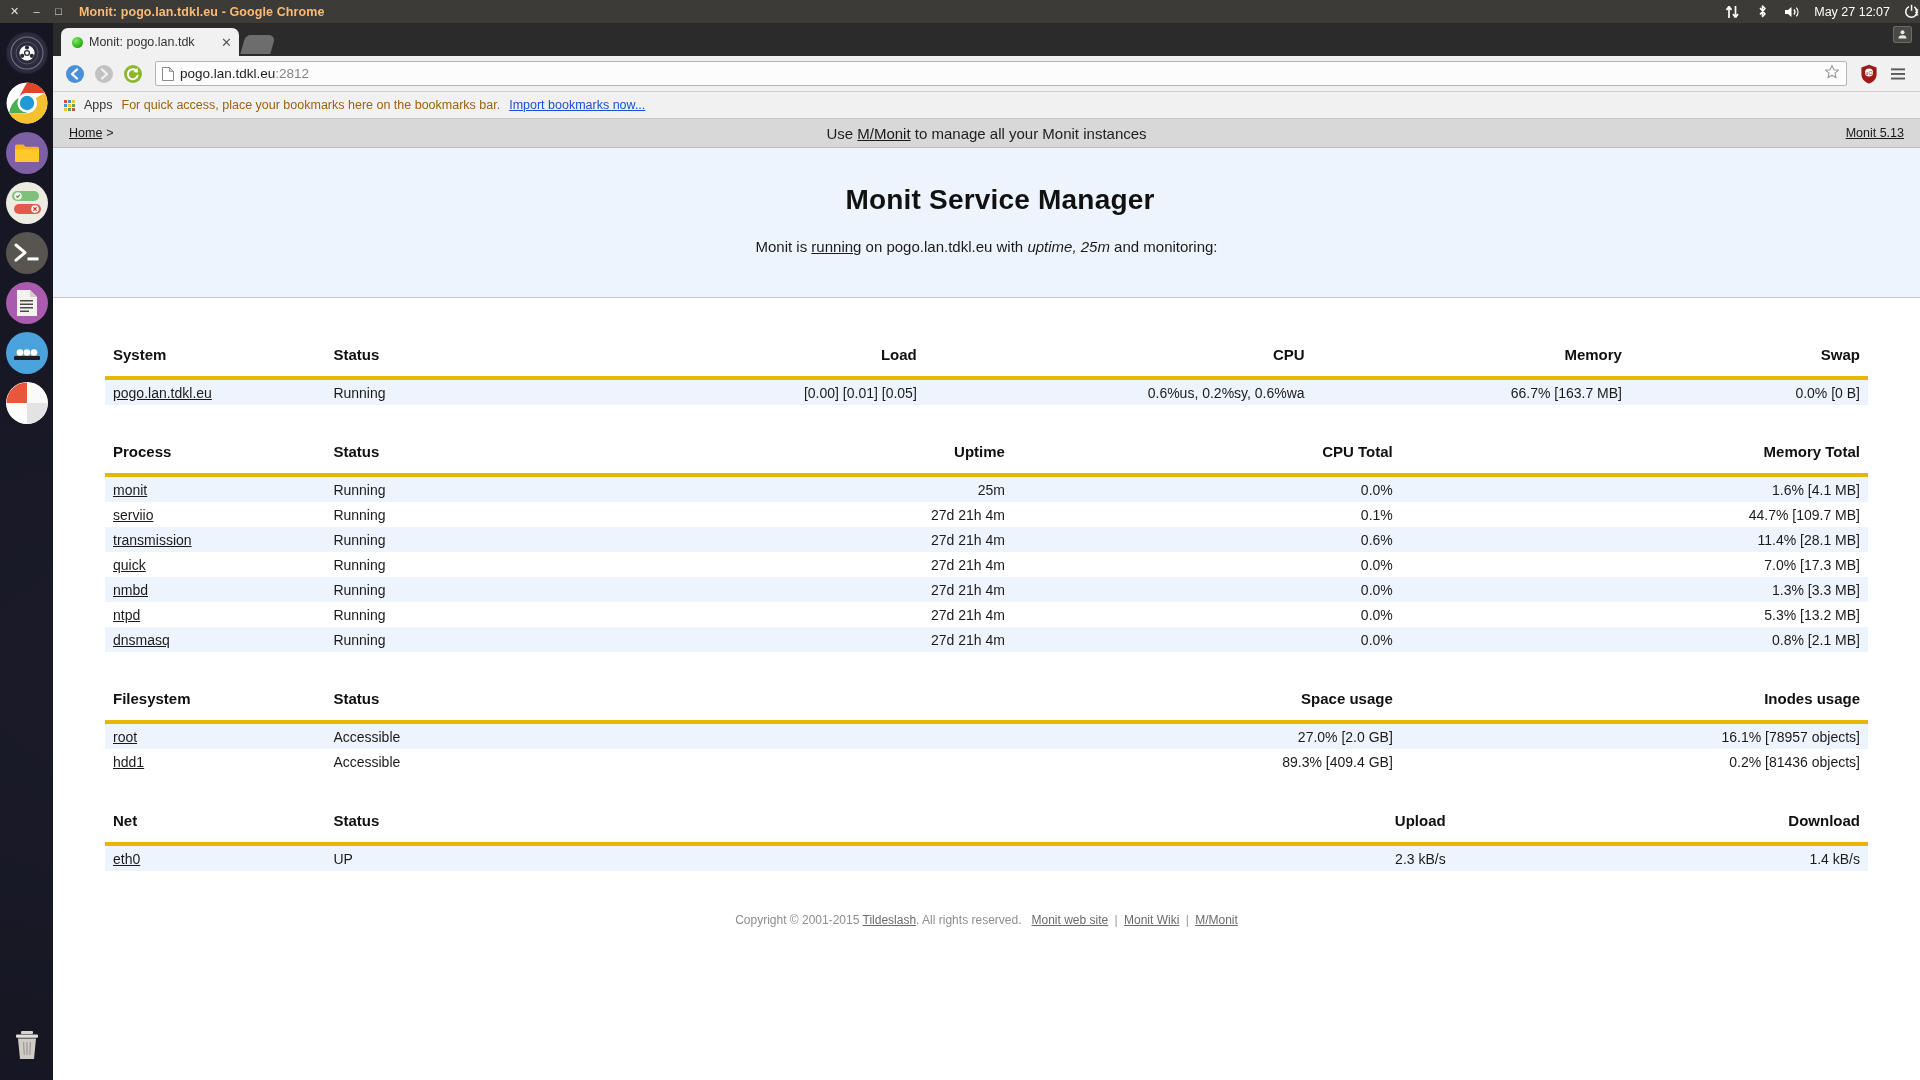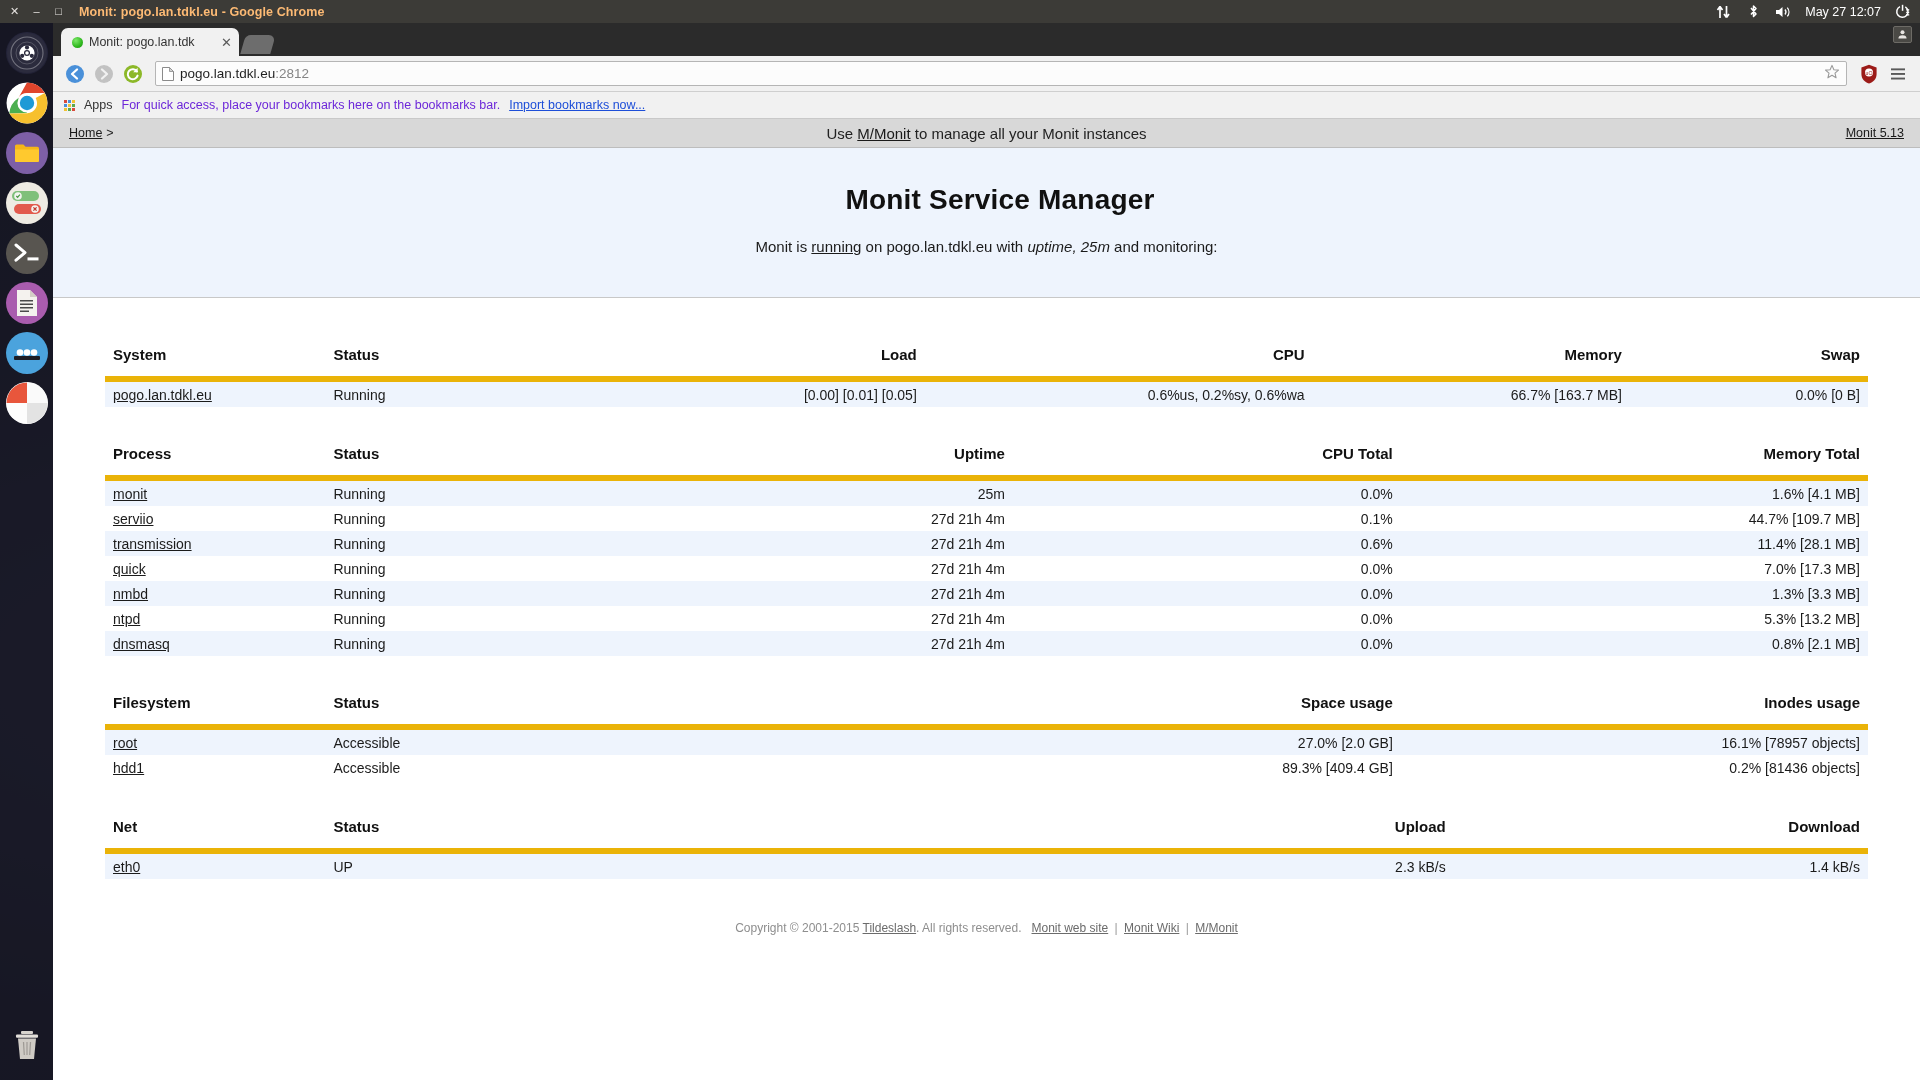--- a/index.html
+++ b/index.html
@@ -22,21 +22,21 @@
     background: #3c3b37;
     display: flex; align-items: center;
     color: #ffffff; font-size: 12.5px;
     z-index: 40;
   }
   .win-ctrls { display: flex; align-items: center; gap: 9px; padding: 0 10px 0 8px; }
   .wc { width: 13px; height: 13px; display:flex; align-items:center; justify-content:center;
         color:#e6e3e0; font-size:11px; line-height:1; }
   #win-title { font-weight: bold; font-size: 12.5px; letter-spacing: .1px; margin-left: 4px;
                color:#fdba74; white-space: nowrap; }
-  #tray { margin-left: auto; display: flex; align-items: center; gap: 13px; padding-right: 9px; }
+  #tray { margin-left: auto; display: flex; align-items: center; gap: 13px; padding-right: 0; }
   .tray-ic { width: 17px; height: 16px; display: flex; align-items: center; justify-content: center; }
   #tray-clock { font-size: 12.5px; color: #ffffff; white-space: nowrap; }
 
   
   #session-badge {
     position: absolute; top: 26px; right: 8px; width: 19px; height: 17px;
     background: #4a4945; border: 1px solid #6d6b66; border-radius: 2px;
     display: flex; align-items: center; justify-content: center; z-index: 41;
   }
 
@@ -107,21 +107,21 @@
   .ext-btn { width: 26px; height: 26px; display: flex; align-items: center; justify-content: center; }
 
   #bookmarkbar {
     height: 27px; background: #f1f1f1; border-bottom: 1px solid #c9c9c9;
     display: flex; align-items: center; gap: 9px; padding: 0 11px;
     font-size: 12.5px; color: #333;
   }
   #apps-grid { width: 11px; height: 11px; display: grid; grid-template-columns: repeat(3, 3px);
                grid-template-rows: repeat(3, 3px); gap: 1px; }
   #apps-grid i { display: block; width: 3px; height: 3px; }
-  #bm-hint { color: #6d28d9; }
+  #bm-hint { color: #a16207; }
   #bm-import { color: #1d4ed8; text-decoration: underline; }
 
   
   #page { background: #ffffff; height: 961px; overflow: hidden; position: relative; }
 
   #navbar {
     height: 29px; background: #d8d8d8; border-bottom: 1px solid #bdbdbd;
     display: flex; align-items: center; padding: 0 16px; font-size: 12.5px; color: #222;
     position: relative;
   }
@@ -144,21 +144,21 @@
   #hero-sub a { color: #1b1b1b; text-decoration: underline; }
   #hero-sub em { font-style: italic; }
 
   #tables-wrap { padding: 44px 52px 0 52px; }
 
   table.monit {
     width: 100%; border-collapse: collapse; margin-bottom: 34px; table-layout: fixed;
   }
   table.monit th {
     font-size: 15px; font-weight: bold; color: #111;
-    padding: 4px 8px 13px 8px; border-bottom: 6px solid #eab308;
+    padding: 4px 8px 13px 8px; border-bottom: 4px solid #eab308;
   }
   table.monit td {
     font-size: 14px; color: #1b1b1b; padding: 4.5px 8px;
   }
   table.monit tbody tr:nth-child(odd) { background: #eef4fd; }
   table.monit tbody tr:nth-child(even) { background: #ffffff; }
   .ta-l { text-align: left; }
   .ta-r { text-align: right; }
   td.name a { color: #1b1b1b; text-decoration: underline; }
   td.status { color: #00de00; }

